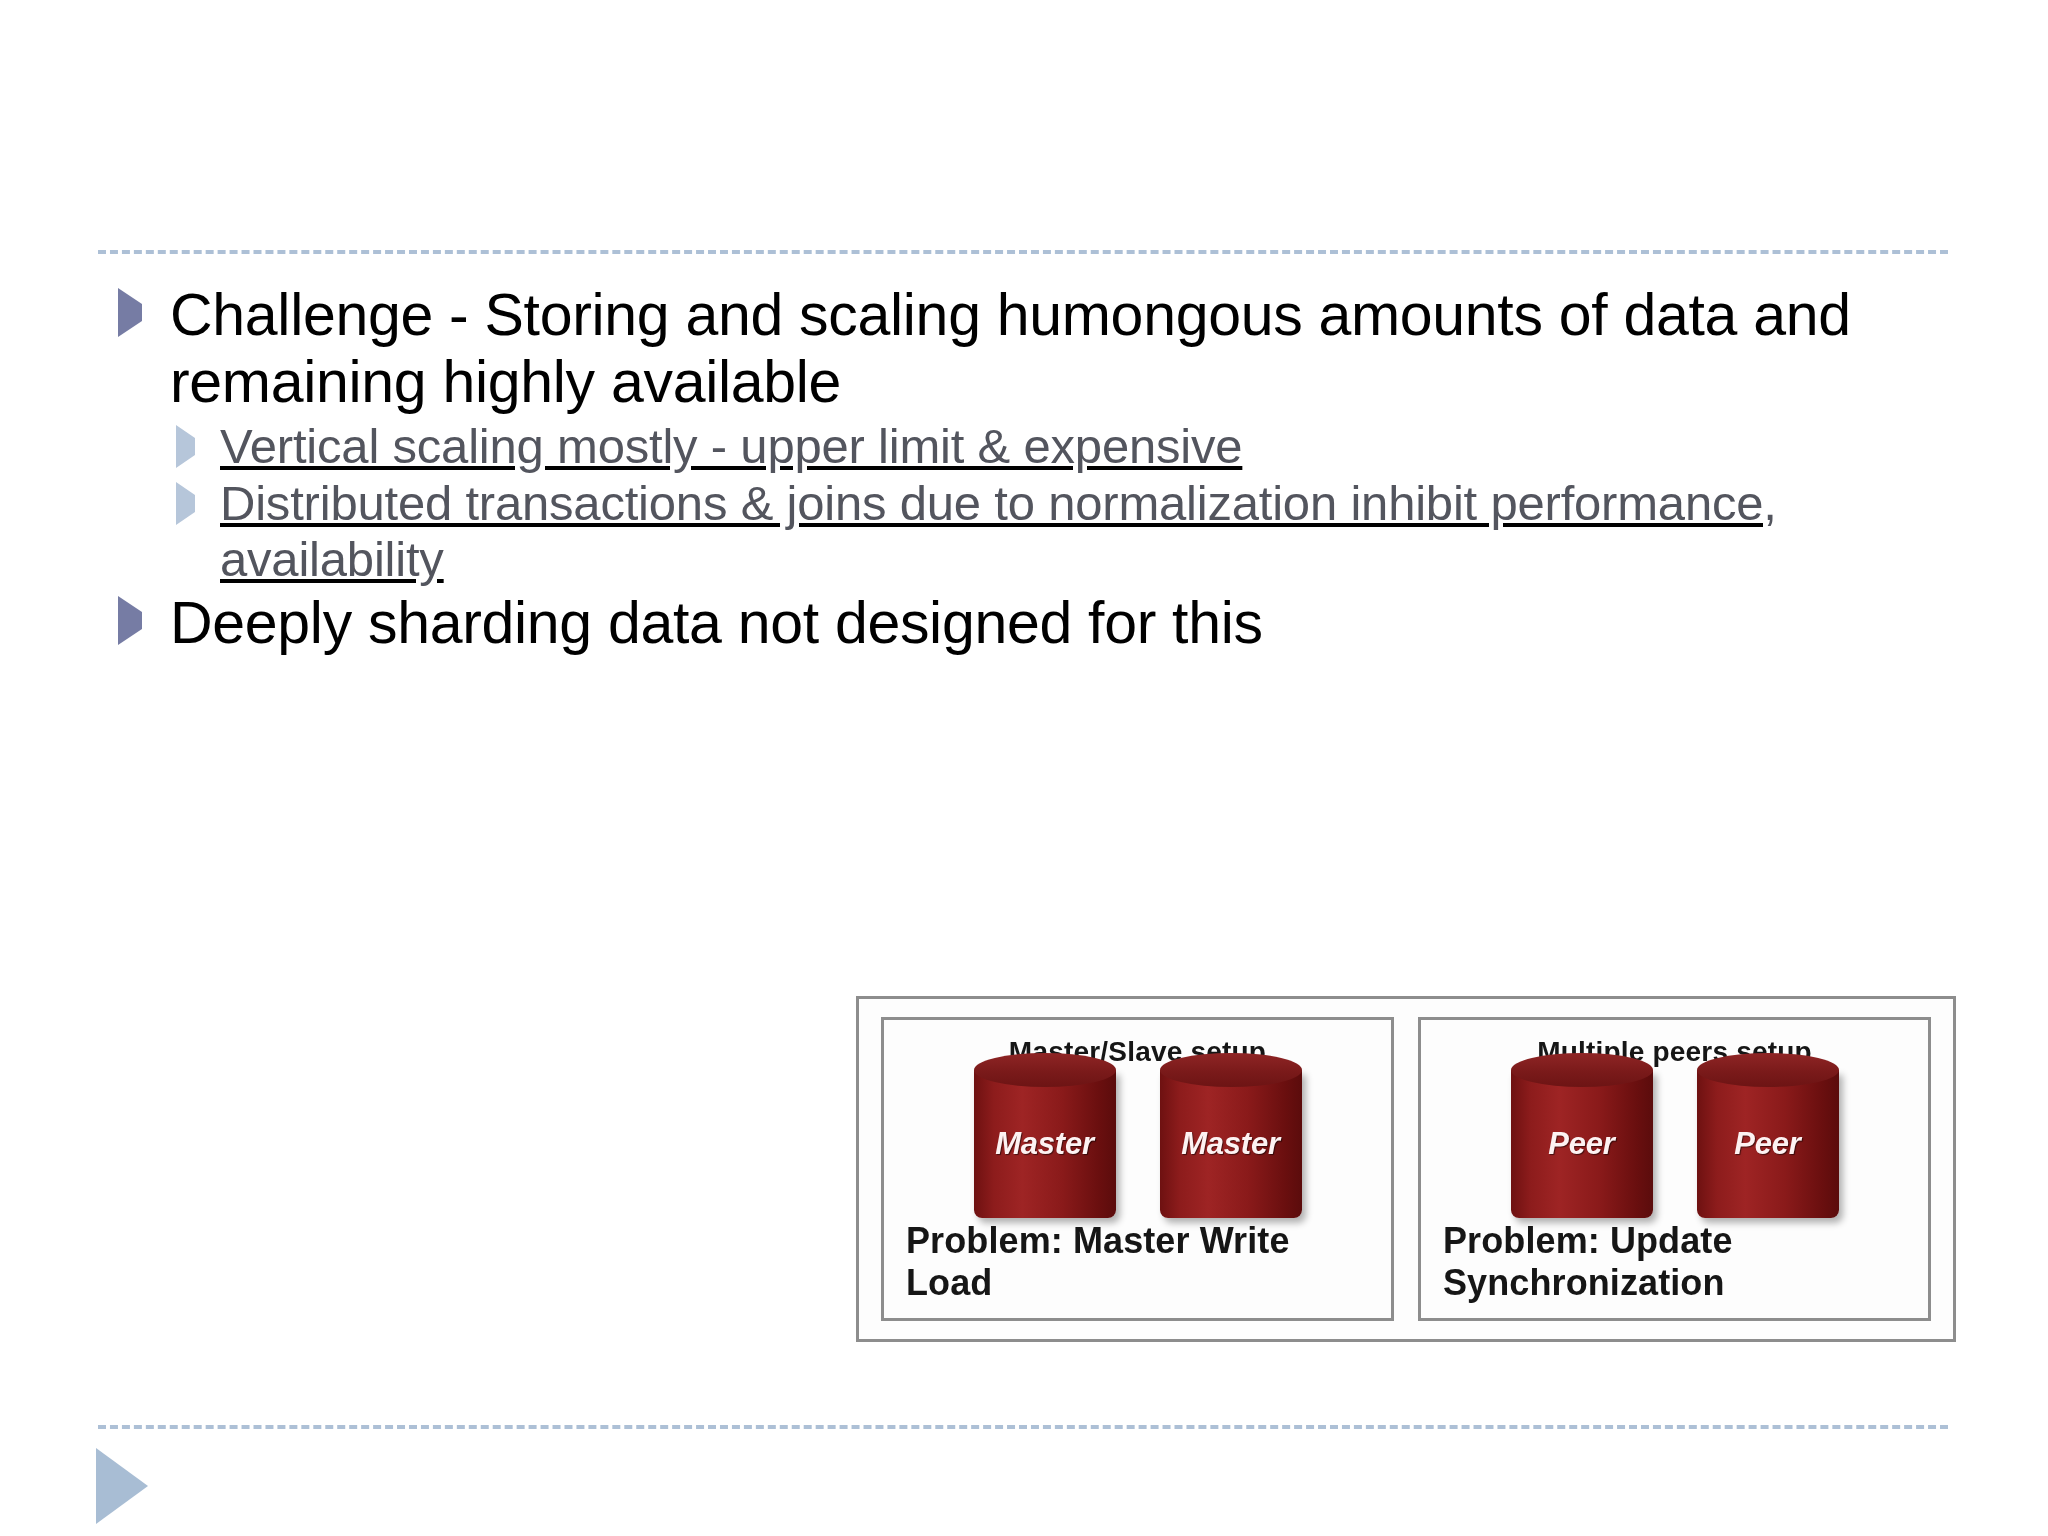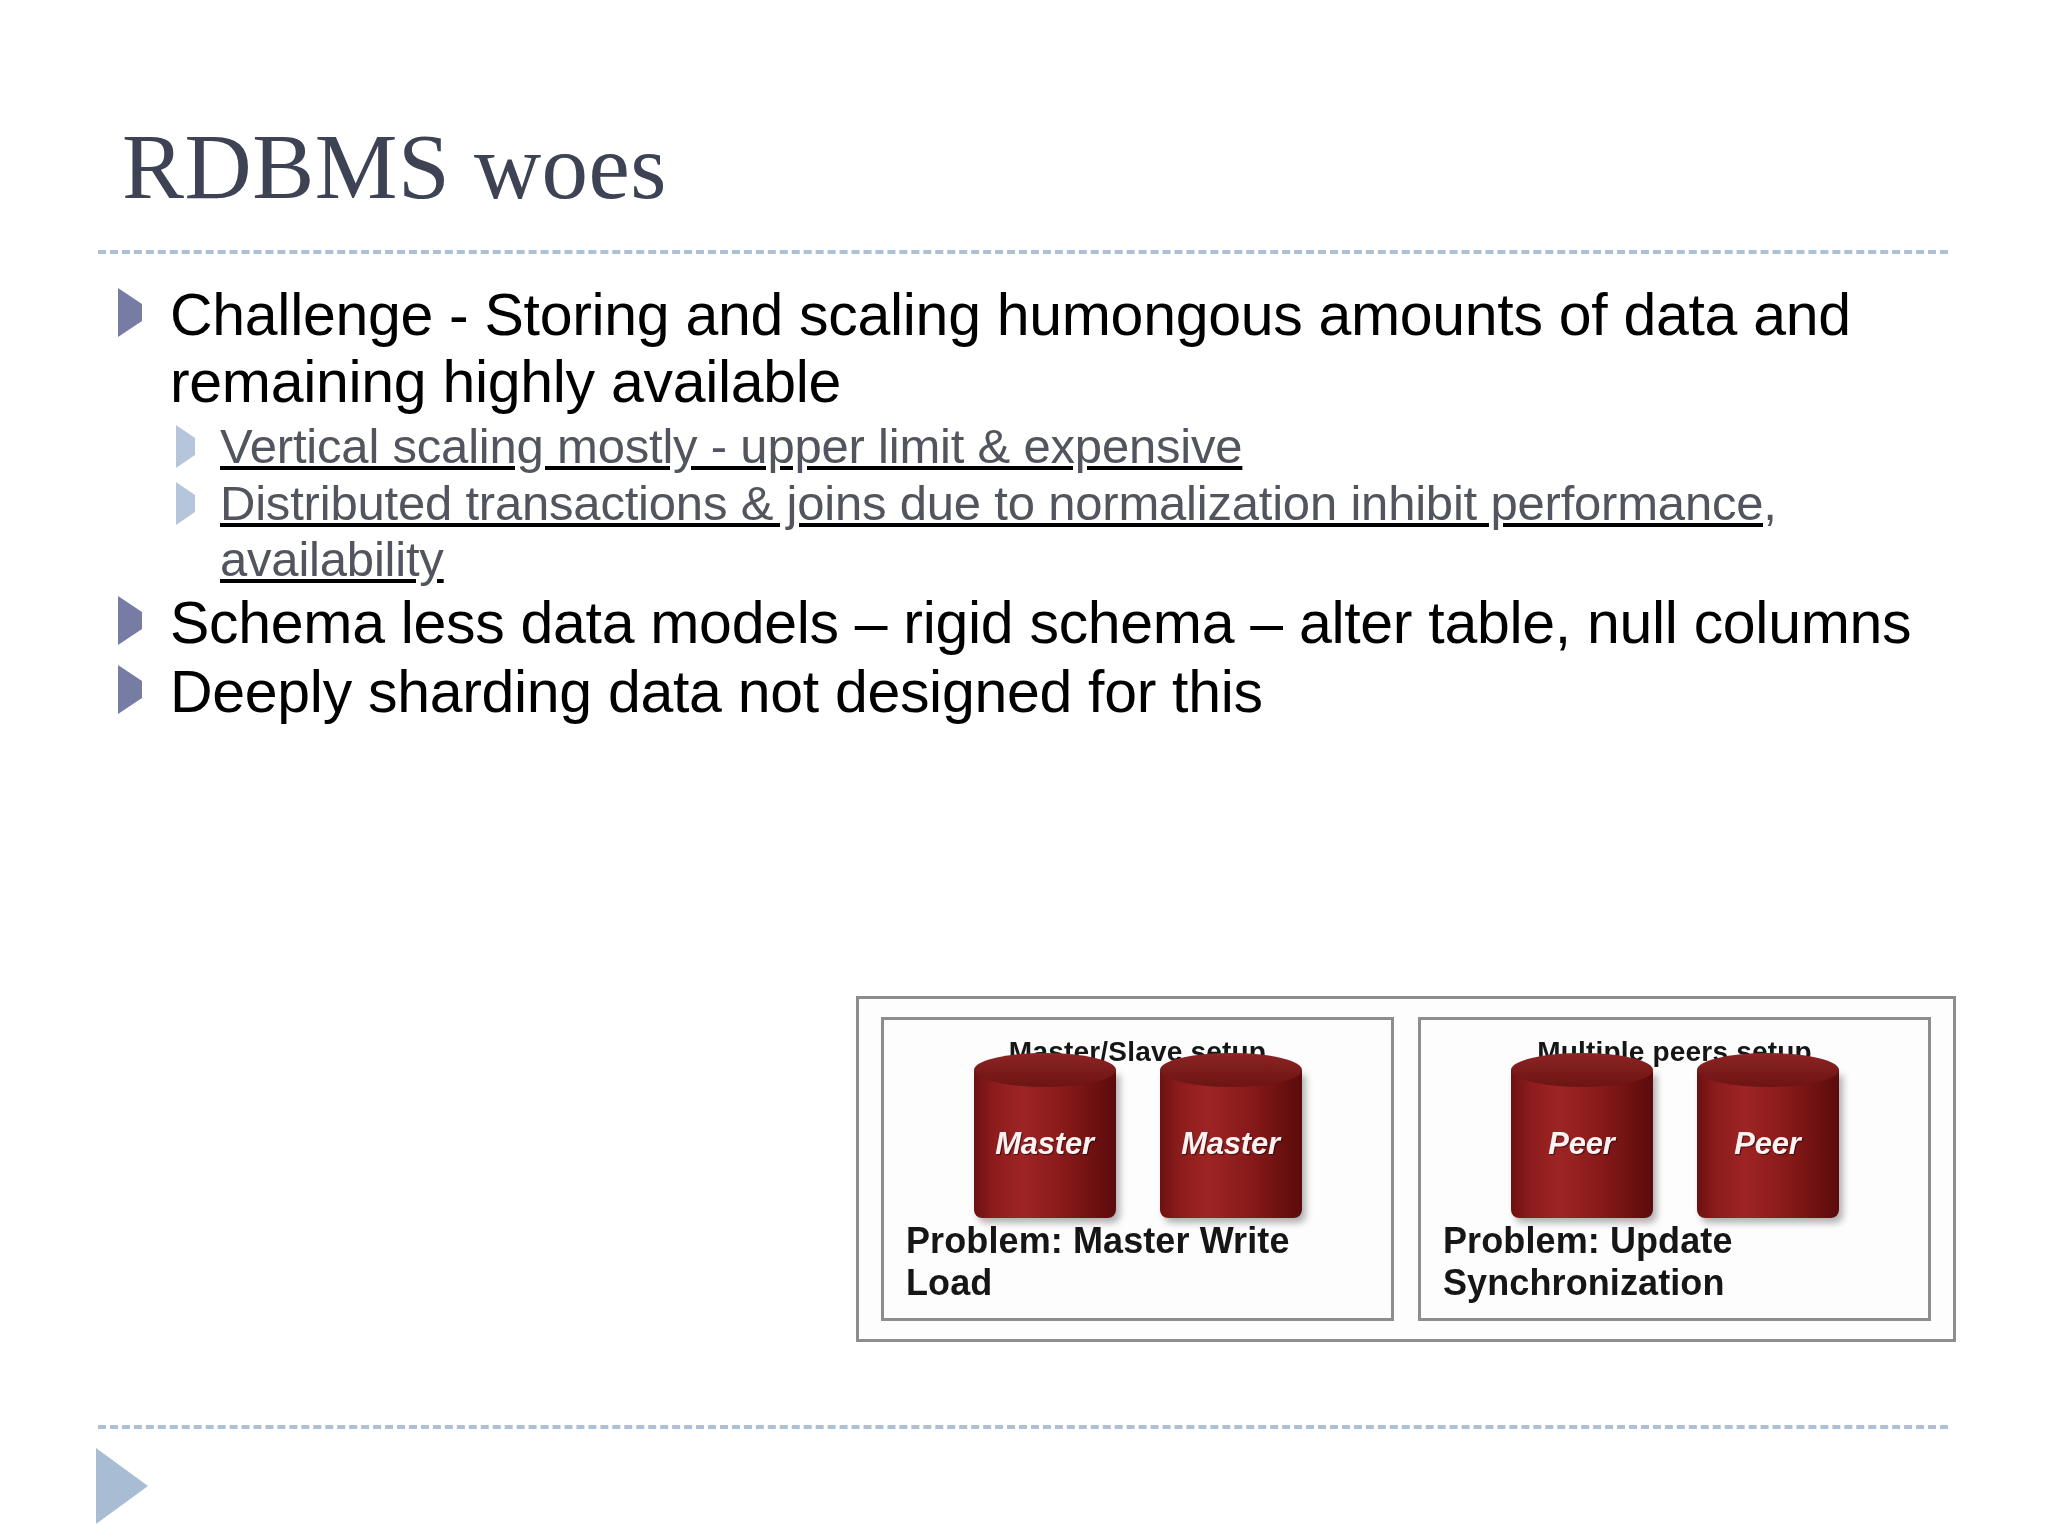--- a/index.html
+++ b/index.html
@@ -205,21 +205,20 @@
     font-weight: bold;
     letter-spacing: -0.2px;
     text-shadow: 1px 1px 1px rgba(0,0,0,0.55);
   }
 </style>
 </head>
 <body>
 
 <div class="slide">
 
-  <div class="title">RDBMS woes</div>
 
   <div class="rule rule-top"></div>
 
   <div class="body">
 
     <div class="li lvl1">
       <span class="bullet"><span class="tri"></span></span>
       <span class="txt">Challenge - Storing and scaling humongous amounts of data and remaining highly available</span>
     </div>
 
@@ -230,24 +229,20 @@
         <span class="txt">Vertical scaling mostly - upper limit &amp; expensive</span>
       </div>
 
 
       <div class="li lvl2">
         <span class="bullet"><span class="tri"></span></span>
         <span class="txt">Distributed transactions &amp; joins due to normalization inhibit performance, availability</span>
       </div>
     </div>
 
-    <div class="li lvl1">
-      <span class="bullet"><span class="tri"></span></span>
-      <span class="txt">Schema less data models – rigid schema – alter table, null columns</span>
-    </div>
 
     <div class="li lvl1">
       <span class="bullet"><span class="tri"></span></span>
       <span class="txt">Deeply sharding data   not designed for this</span>
     </div>
 
   </div>
 
   <div class="diagram">
 

